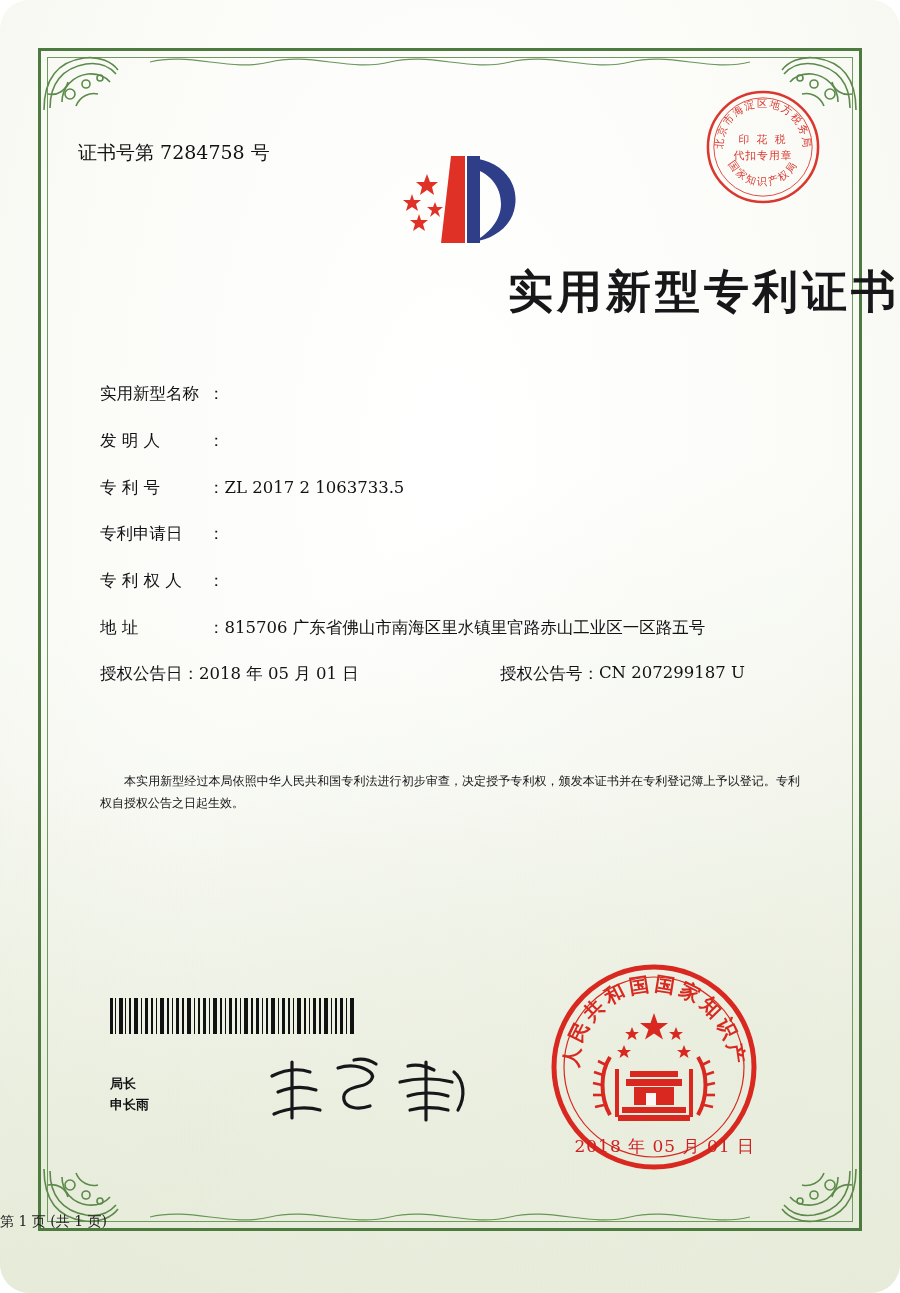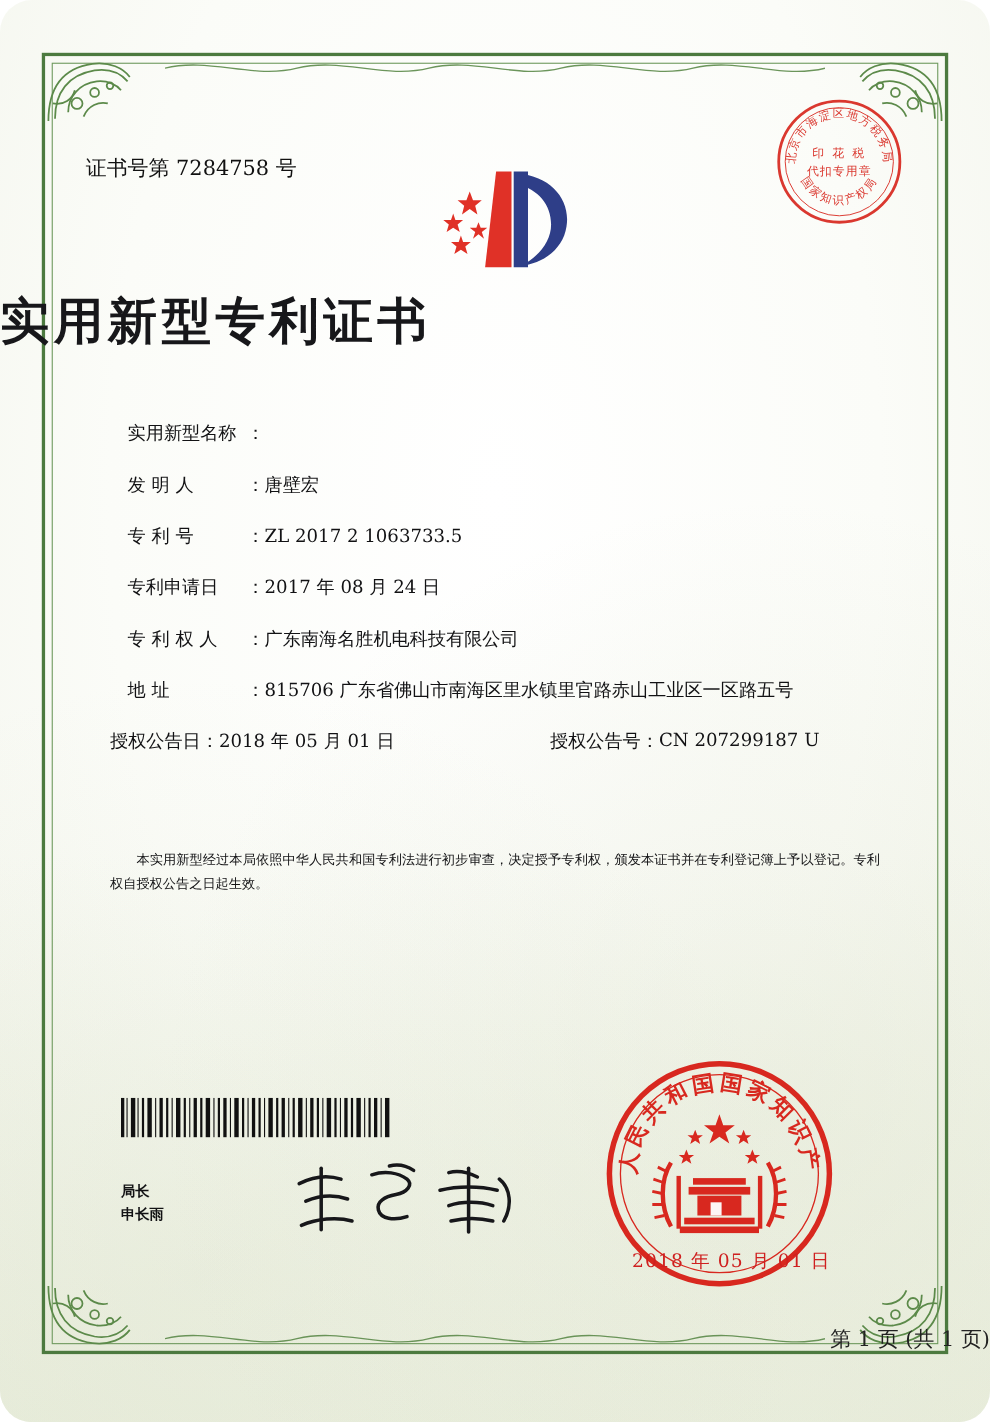--- a/index.html
+++ b/index.html
@@ -92,21 +92,21 @@
     height: 118px;
     opacity: .92;
   }
   .tax-stamp svg { width: 100%; height: 100%; }
 
   
   .title {
     position: absolute;
     left: 0; right: 0;
     top: 262px;
-    text-align: left;
+    text-align: right;
     font-family: "DejaVu Serif", "Liberation Serif", serif;
     font-weight: bold;
     font-size: 45px;
     letter-spacing: 4px;
     color: #17171a;
   }
 
   
   .fields {
     position: absolute;
@@ -115,21 +115,20 @@
     width: 700px;
     font-family: "DejaVu Serif", "Liberation Serif", serif;
     font-size: 16.5px;
     color: #121214;
   }
   .field-row {
     display: flex;
     align-items: flex-start;
     margin-bottom: 22px;
     line-height: 1.5;
-    margin-left: 16px;
   }
   .field-label {
     flex: 0 0 108px;
     white-space: nowrap;
     letter-spacing: 0px;
   }
   .field-label.spread {
     display: flex;
     justify-content: space-between;
   }
@@ -209,23 +208,23 @@
     color: #cf2020;
     letter-spacing: 1px;
     white-space: nowrap;
   }
 
   
   .footer {
     position: absolute;
     left: 0; right: 0;
     bottom: 62px;
-    text-align: right;
+    text-align: left;
     font-family: "DejaVu Serif", "Liberation Serif", serif;
-    font-size: 19px;
+    font-size: 14px;
     color: #222;
   }
 </style>
 </head>
 <body>
 
 <div class="page">
 
   <div class="paper-tint"></div>
 
@@ -336,39 +335,36 @@
   <div class="fields">
 
     <div class="field-row">
       <div class="field-label">实用新型名称</div>
       <div class="field-colon">：</div>
     </div>
 
     <div class="field-row">
       <div class="field-label spread">发 明 人</div>
       <div class="field-colon">：</div>
-      <div class="field-value">唐壁宏</div>
     </div>
 
     <div class="field-row">
       <div class="field-label spread">专 利 号</div>
       <div class="field-colon">：</div>
       <div class="field-value">ZL 2017 2 1063733.5</div>
     </div>
 
     <div class="field-row">
       <div class="field-label">专利申请日</div>
       <div class="field-colon">：</div>
-      <div class="field-value">2017 年 08 月 24 日</div>
     </div>
 
     <div class="field-row">
       <div class="field-label spread">专 利 权 人</div>
       <div class="field-colon">：</div>
-      <div class="field-value">广东南海名胜机电科技有限公司</div>
     </div>
 
     <div class="field-row">
       <div class="field-label spread">地 址</div>
       <div class="field-colon">：</div>
       <div class="field-value">815706 广东省佛山市南海区里水镇里官路赤山工业区一区路五号</div>
     </div>
 
     <div class="two-col">
       <div class="col-a">

